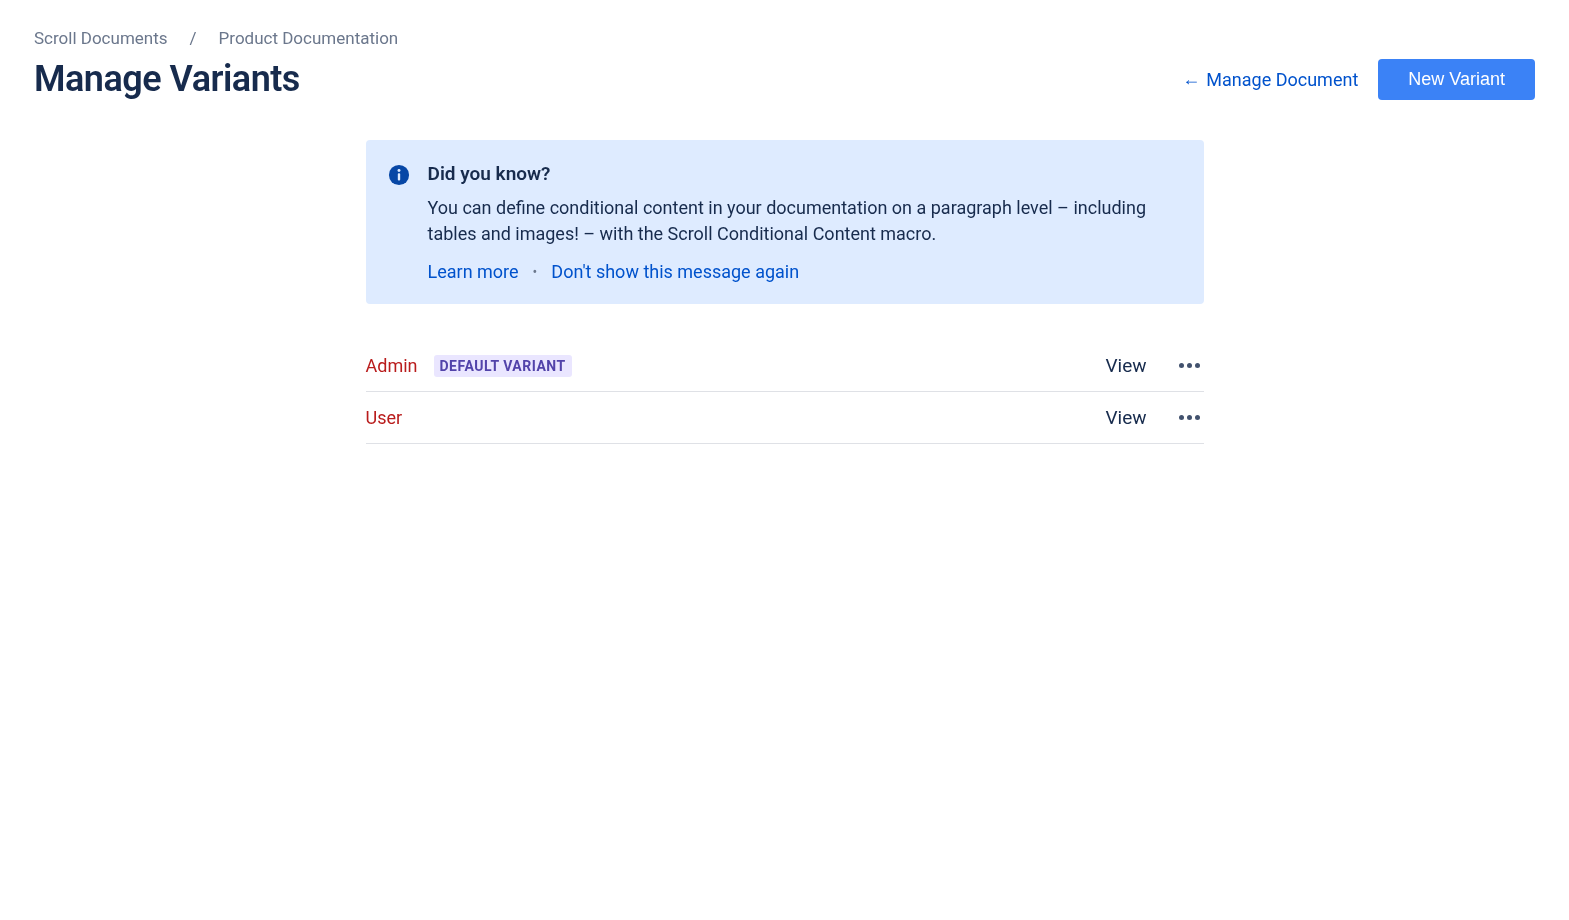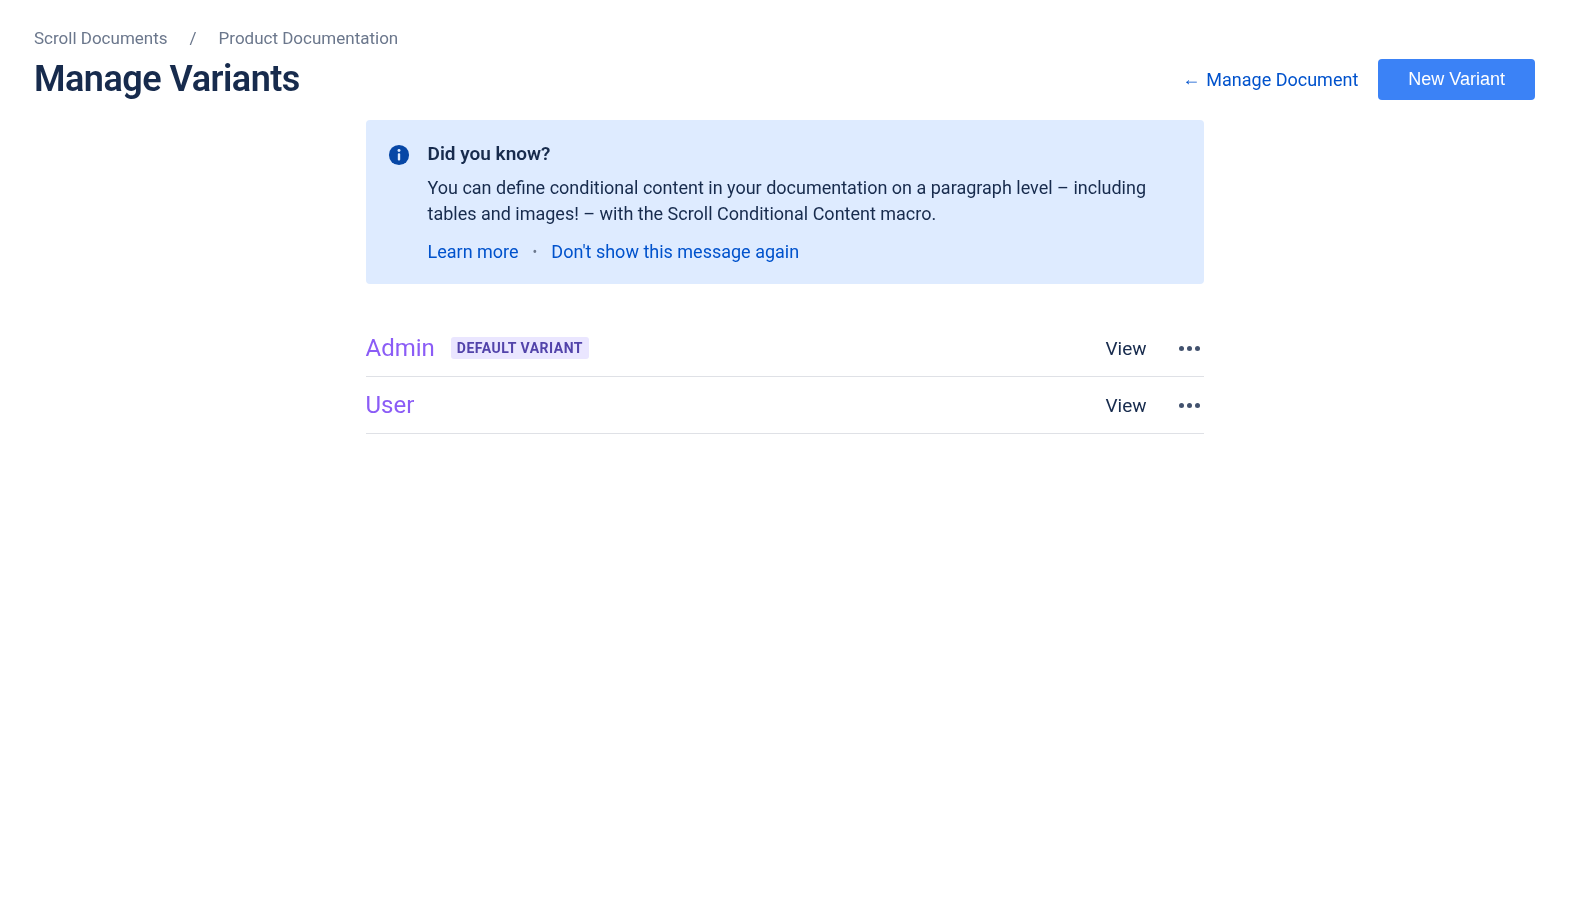--- a/index.html
+++ b/index.html
@@ -62,21 +62,21 @@
       color: #ffffff;
       border: none;
       border-radius: 4px;
       padding: 10px 30px;
       font-size: 18px;
       cursor: pointer;
       font-weight: 500;
     }
     .content-center {
       max-width: 838px;
-      margin: 20px auto 0 auto;
+      margin: 40px auto 0 auto;
     }
     .info-panel {
       background: #DEEBFF;
       border-radius: 4px;
       padding: 22px 26px 22px 22px;
       display: flex;
       gap: 18px;
     }
     .info-icon {
       flex-shrink: 0;
@@ -141,22 +141,22 @@
       align-items: center;
       padding: 14px 0;
       border-bottom: 1px solid #DFE1E6;
     }
     .row-left {
       display: flex;
       align-items: center;
       gap: 16px;
     }
     .variant-name {
-      font-size: 24px;
-      color: #8b5cf6;
+      font-size: 18px;
+      color: #b91c1c;
     }
     .badge {
       background: #EAE6FF;
       color: #5243AA;
       font-size: 14px;
       font-weight: 700;
       letter-spacing: 0.5px;
       padding: 3px 6px;
       border-radius: 3px;
       text-transform: uppercase;

